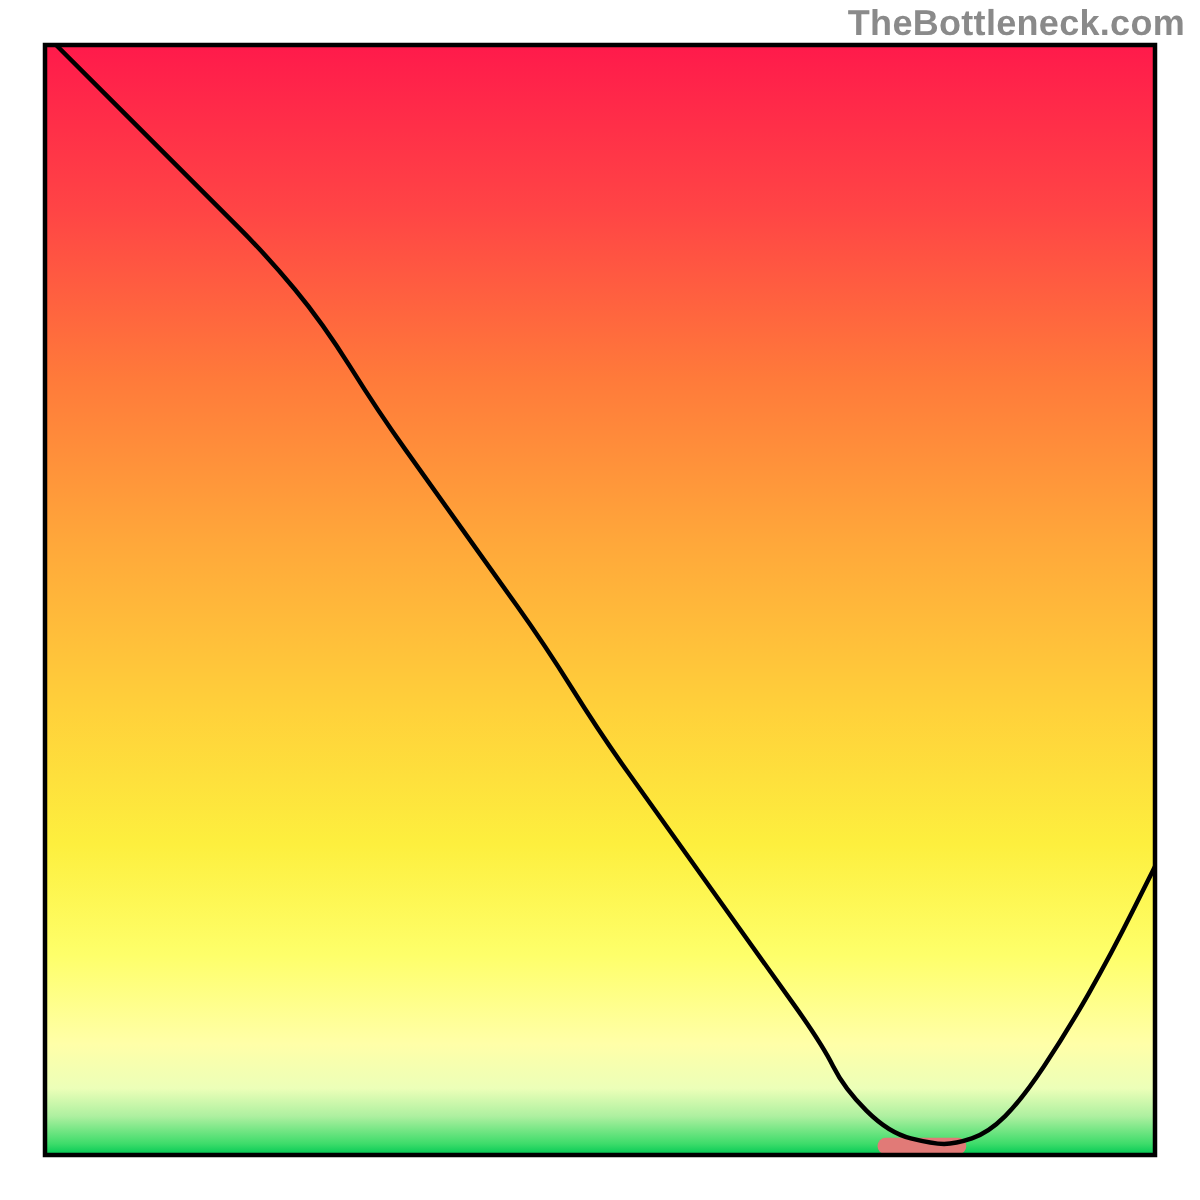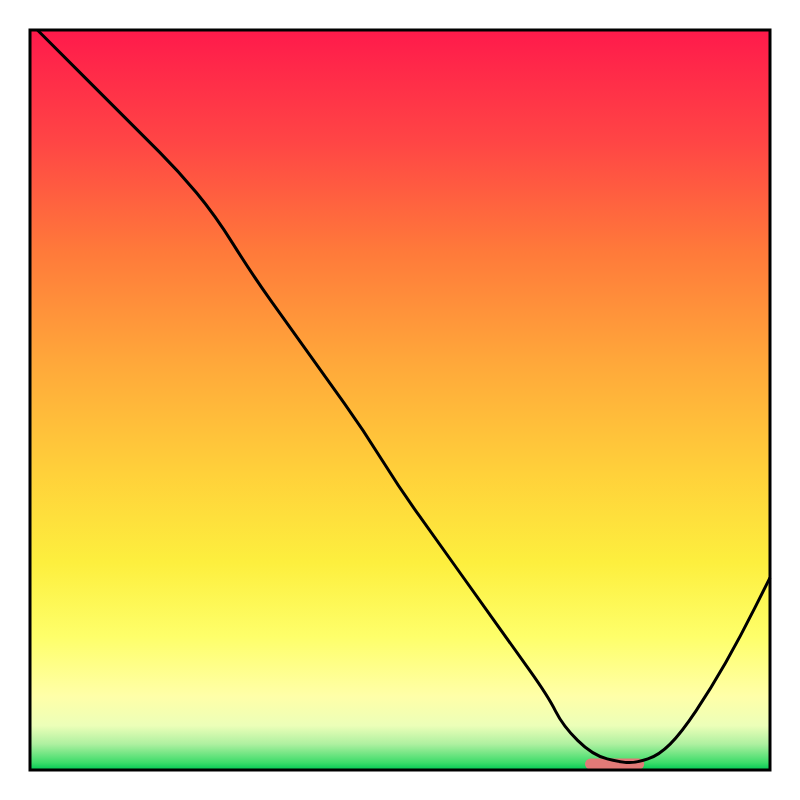--- a/index.html
+++ b/index.html
@@ -29,20 +29,21 @@
   svg {
     position: absolute;
     top: 0;
     left: 0;
   }
 </style>
 </head>
 <body>
 
 <div class="container">
+  <div class="watermark">TheBottleneck.com</div>
 
   <svg id="chart-svg" width="800" height="800">
     <defs>
       <linearGradient id="bg-grad" x1="0" y1="0" x2="0" y2="1">
           <stop offset="0%" stop-color="#ff1a4b"></stop>
           <stop offset="15%" stop-color="#ff4545"></stop>
           <stop offset="30%" stop-color="#ff7a3a"></stop>
           <stop offset="45%" stop-color="#ffa83a"></stop>
           <stop offset="60%" stop-color="#ffd13a"></stop>
           <stop offset="72%" stop-color="#fdef3e"></stop>

